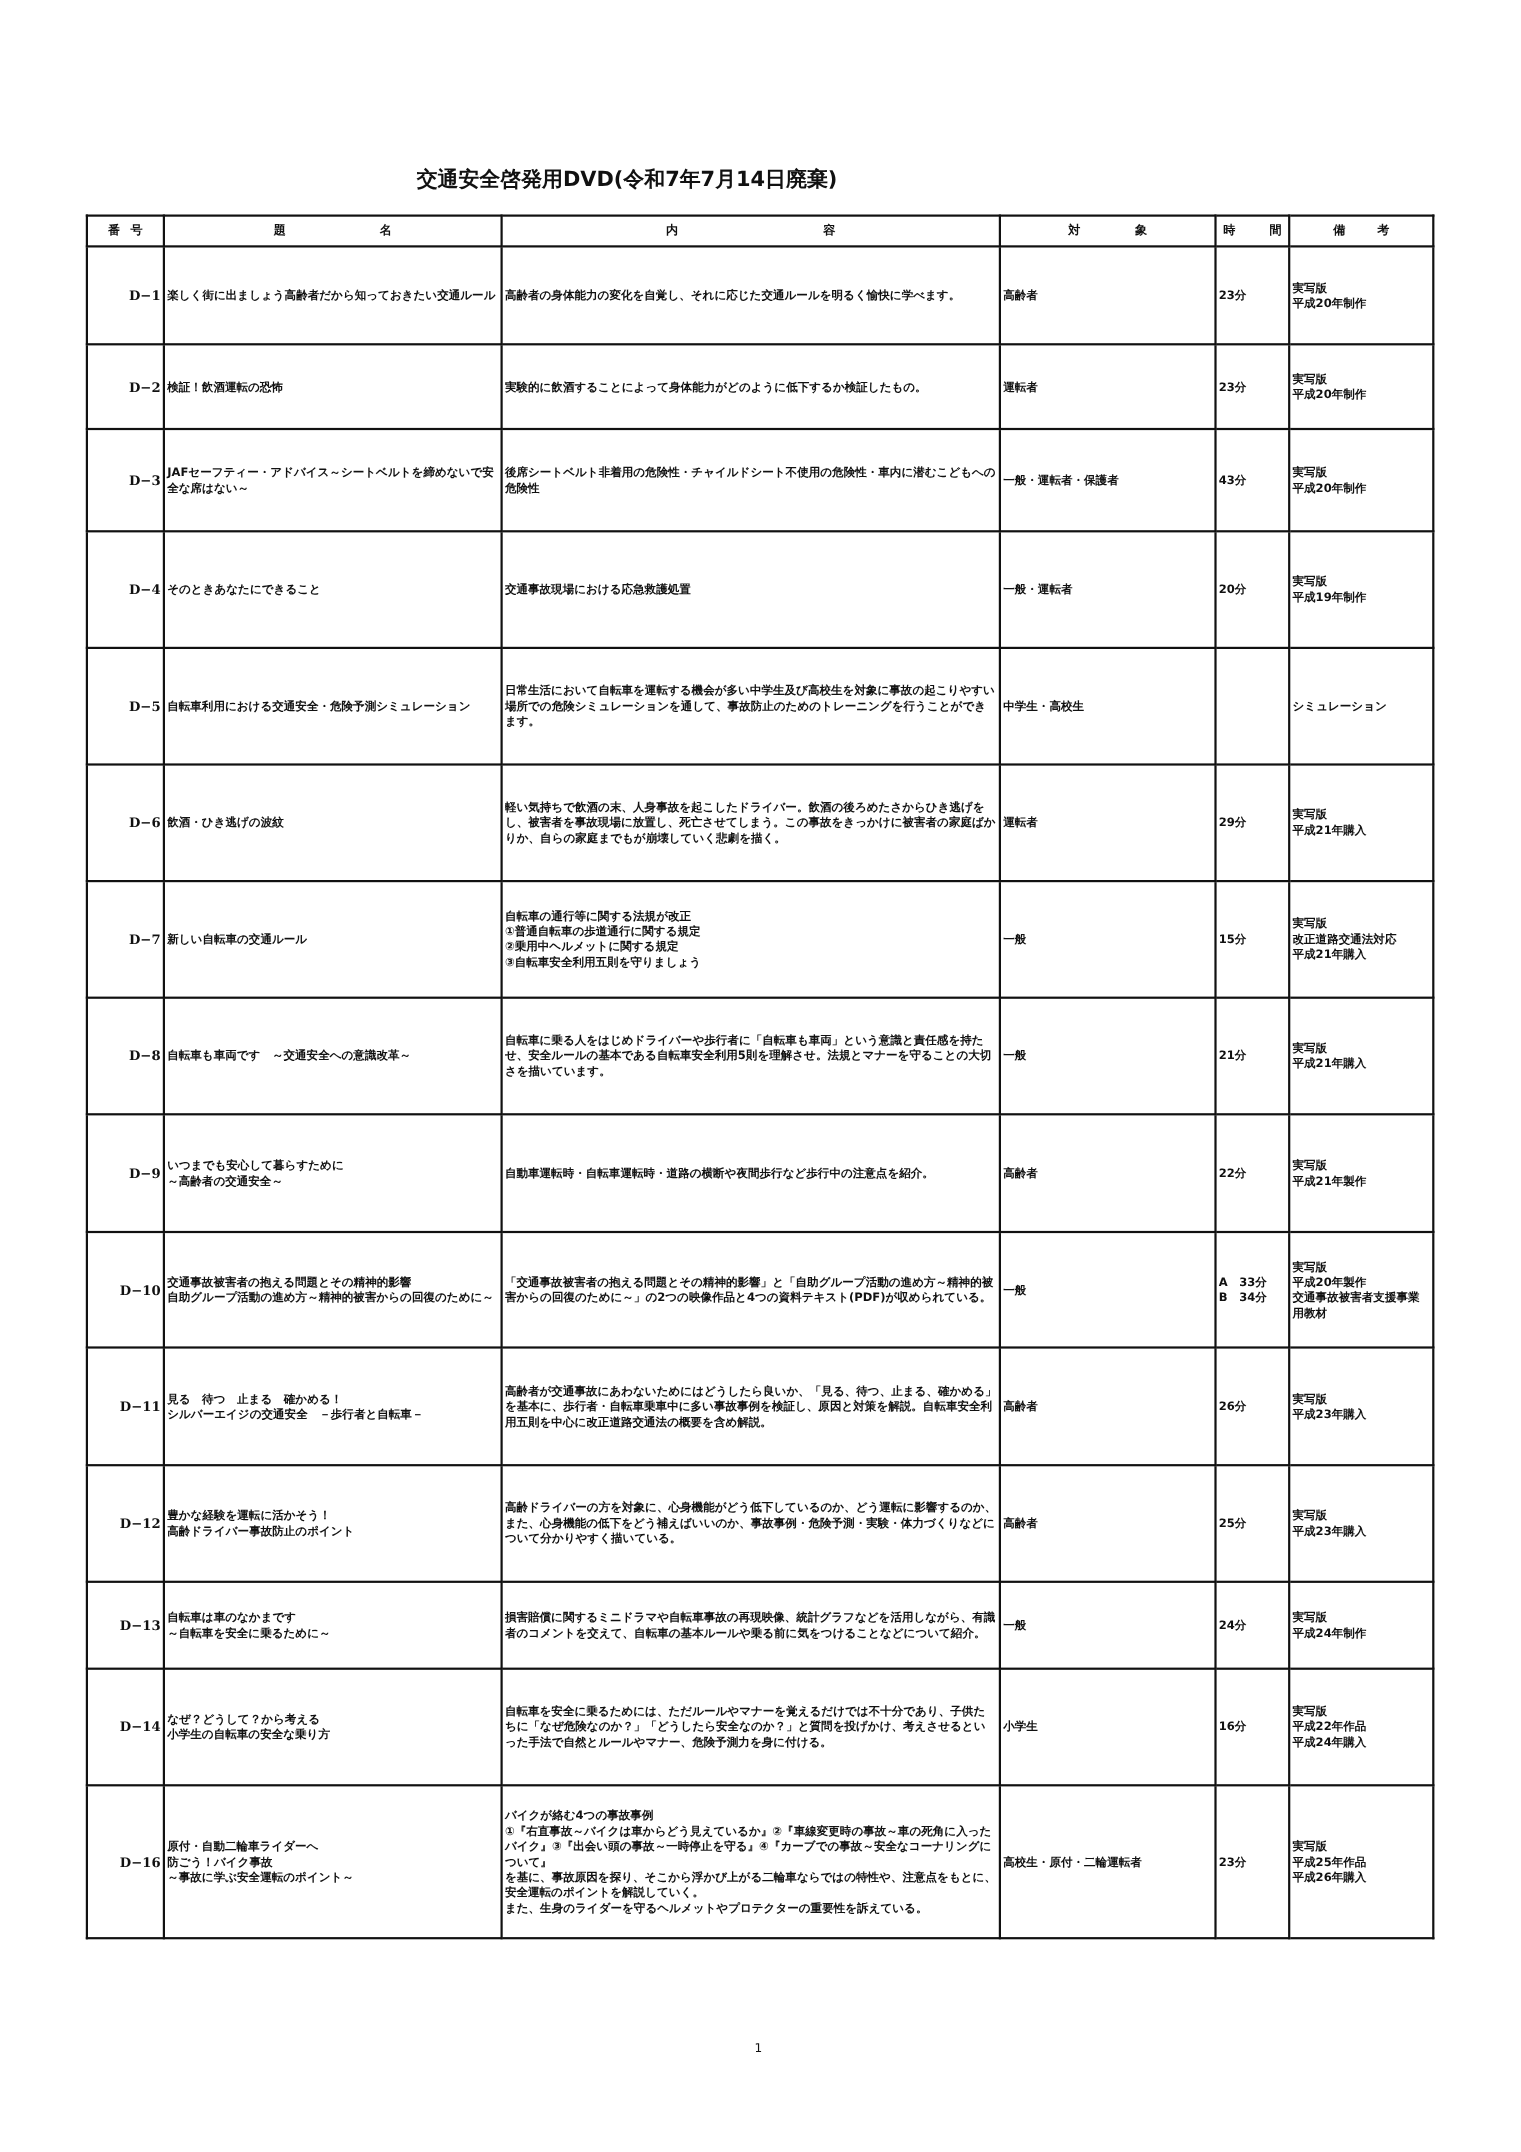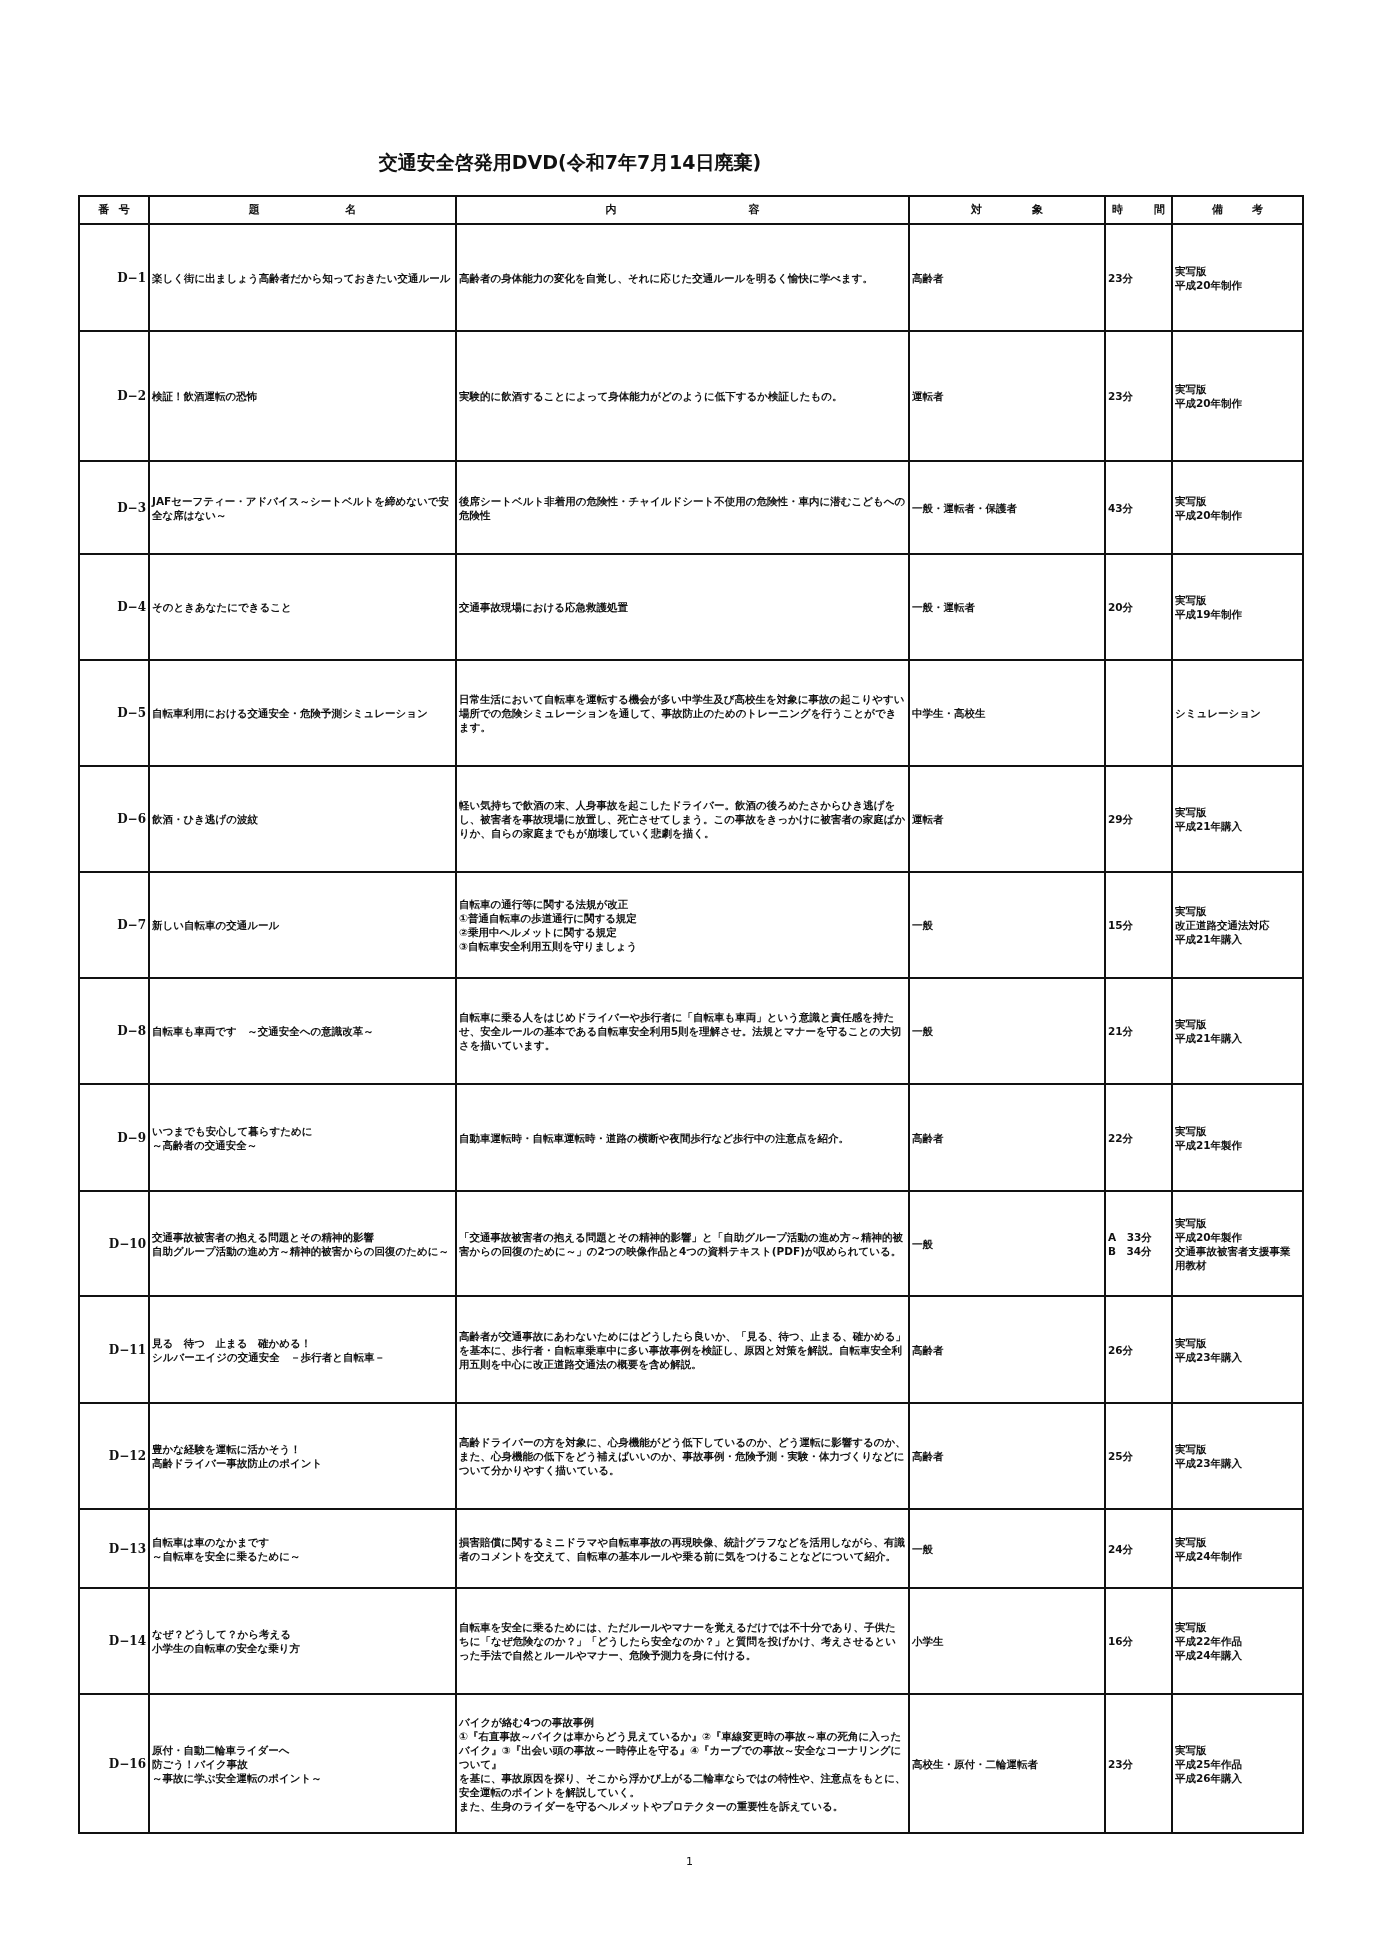--- a/index.html
+++ b/index.html
@@ -74,30 +74,30 @@
         </th>
       <th>
           <div class="spread">
             <span>備</span>
             <span>考</span>
           </div>
         </th>
     </tr>
   </thead>
   <tbody id="rows">
-      <tr style="height: 107px;">
+      <tr style="height: 89px;">
         <td class="num">D−1</td>
         <td class="ttl ml">楽しく街に出ましょう高齢者だから知っておきたい交通ルール</td>
         <td class="cnt ml">高齢者の身体能力の変化を自覚し、それに応じた交通ルールを明るく愉快に学べます。</td>
         <td class="tgt">高齢者</td>
         <td class="tm ml">23分</td>
         <td class="nt ml">実写版
 平成20年制作</td>
       </tr>
-      <tr style="height: 130px;">
+      <tr style="height: 77px;">
         <td class="num">D−2</td>
         <td class="ttl ml">検証！飲酒運転の恐怖</td>
         <td class="cnt ml">実験的に飲酒することによって身体能力がどのように低下するか検証したもの。</td>
         <td class="tgt">運転者</td>
         <td class="tm ml">23分</td>
         <td class="nt ml">実写版
 平成20年制作</td>
       </tr>
       <tr style="height: 93px;">
         <td class="num">D−3</td>

